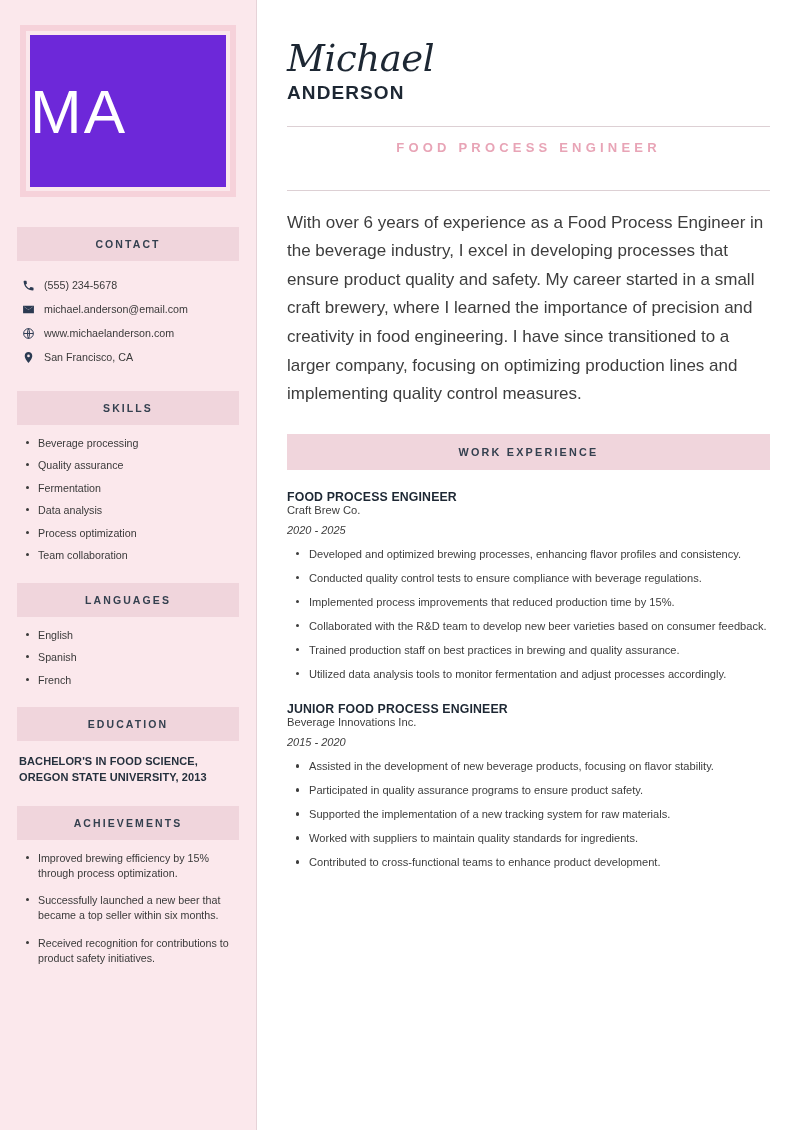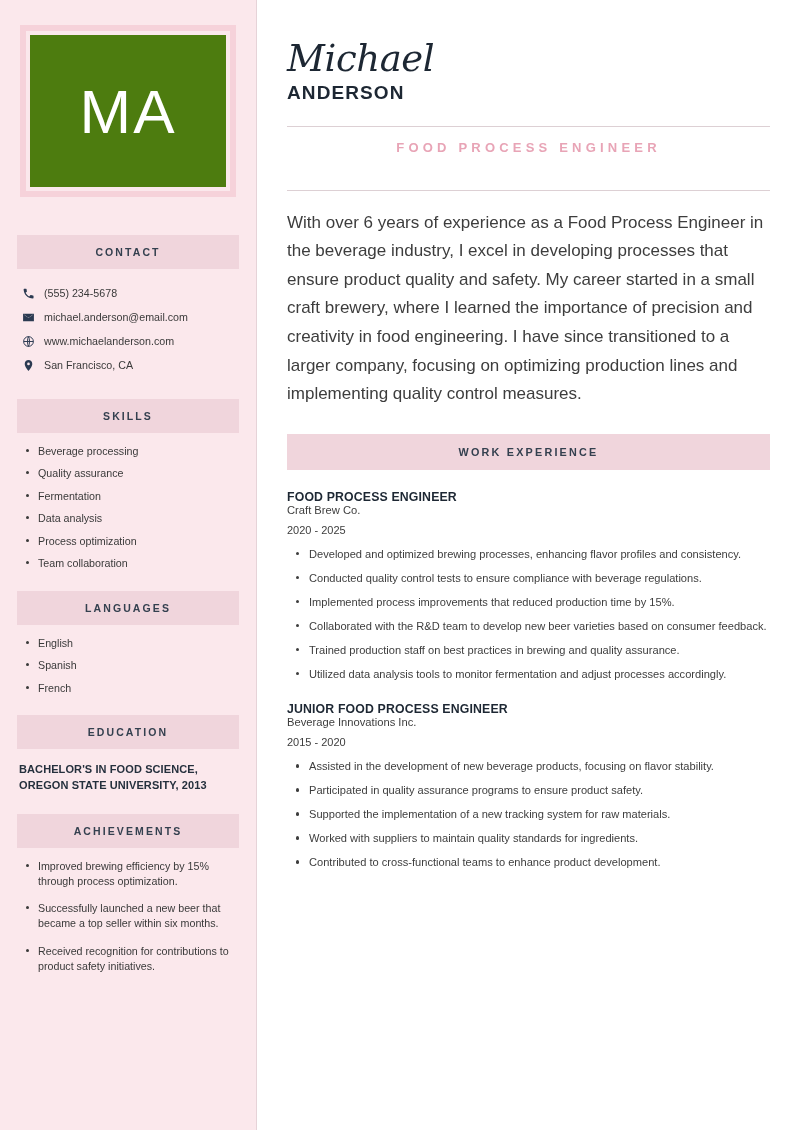--- a/index.html
+++ b/index.html
@@ -18,34 +18,33 @@
   }
 
   
   .sidebar {
     width: 256px;
     background: #fbe8ec;
     padding: 0;
     position: relative;
     flex: 0 0 256px;
   }
-  .sidebar-inner { padding: 16px 17px; }
+  .sidebar-inner { padding: 8px 17px; }
 
   .monogram-frame {
     margin: 25px 20px 0 20px;
     border: 6px solid #f6d2da;
     padding: 4px;
     background: #fbe8ec;
   }
   .monogram {
-    background: #4d7c0f;
+    background: #6d28d9;
     height: 152px;
     display: flex;
     align-items: center;
-    justify-content: center;
   }
   .monogram-text {
     color: #ffffff;
     font-size: 62px;
     letter-spacing: 2px;
     font-weight: 400;
     font-family: "Liberation Sans", sans-serif;
   }
 
   .sec-head {
@@ -183,20 +182,21 @@
     letter-spacing: 0.15px;
   }
   .job-company {
     font-size: 11.2px;
     color: #3d3d3d;
   }
   .job-dates {
     font-size: 11px;
     color: #3d3d3d;
     margin-top: 8px;
+    font-style: italic;
   }
   ul.job-bullets {
     margin: 10px 0 0 0;
     padding-left: 18px;
     list-style: none;
   }
   ul.job-bullets li {
     position: relative;
     font-size: 11.1px;
     color: #3d3d3d;

